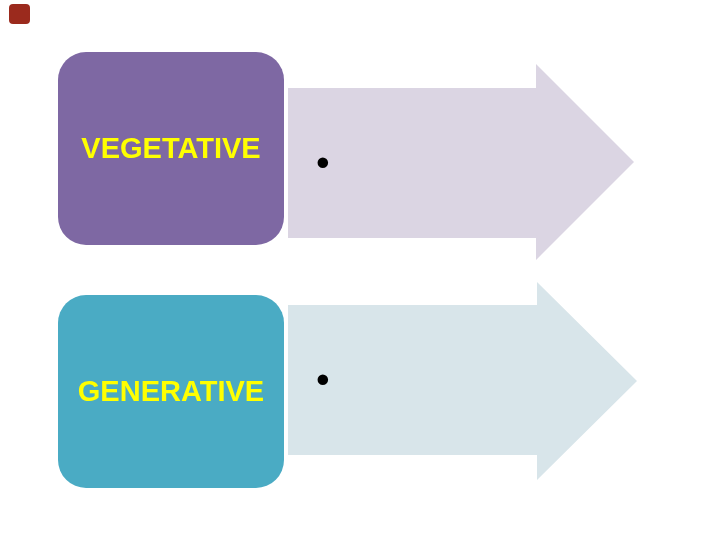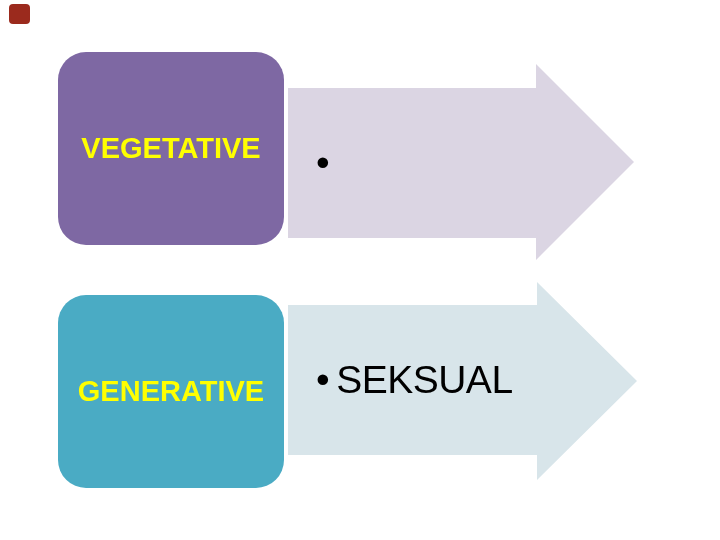--- a/index.html
+++ b/index.html
@@ -78,16 +78,15 @@
   <svg class="arrow arrow-2" width="351" height="198" viewBox="0 0 351 198">
     <polygon points="0,23 249,23 249,0 349,99 249,198 249,173 0,173" fill="#D8E5EA"></polygon>
   </svg>
 
   <div class="shape-box box-2" style="background-color: rgb(74, 171, 196);">
     <span class="box-label" style="color: rgb(255, 255, 0);">GENERATIVE</span>
   </div>
 
   <div class="arrow-label arrow-label-2" style="color: rgb(0, 0, 0);">
     <span class="bullet">•</span>
-    <span>SEKSUAL</span>
   </div>
 
 </div>
 
 </body></html>

